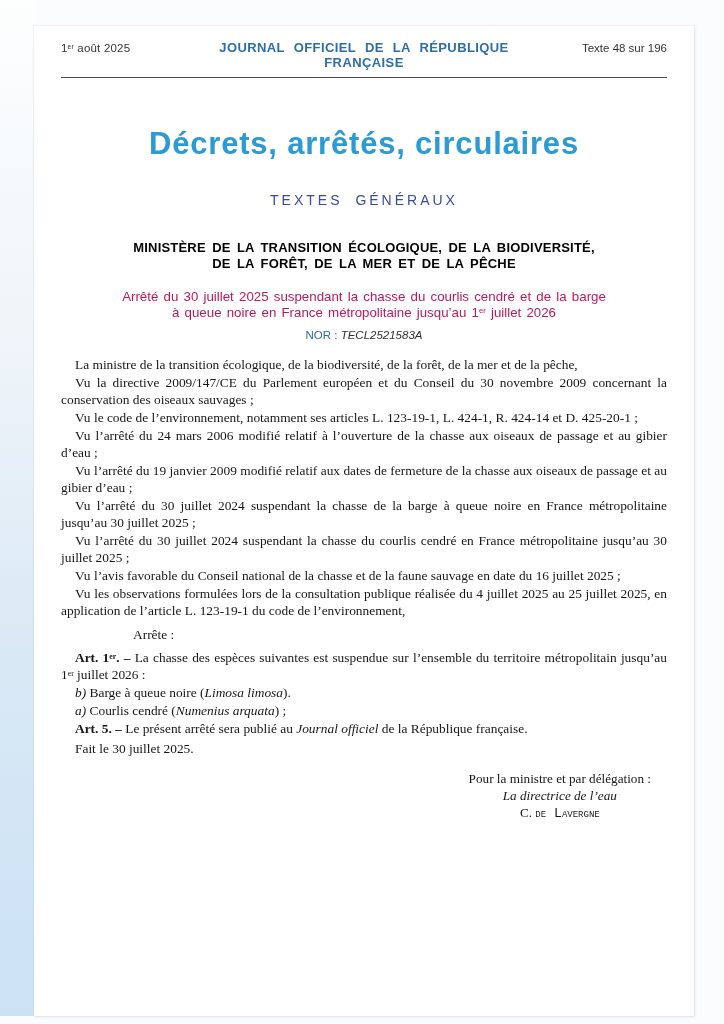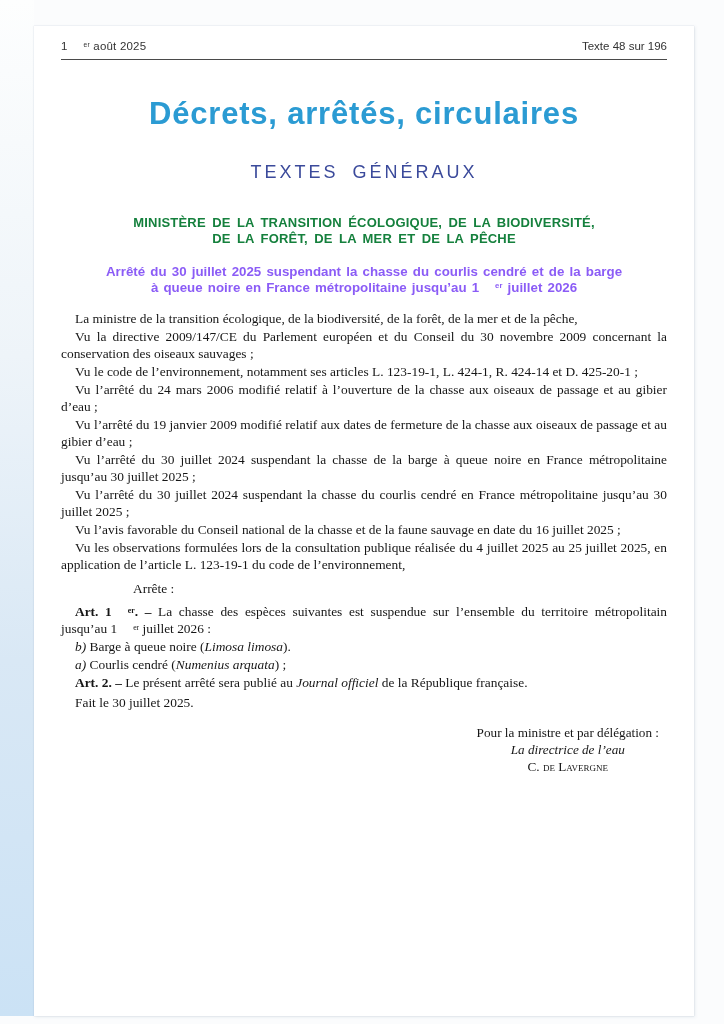--- a/index.html
+++ b/index.html
@@ -38,44 +38,44 @@
   .hdr-title {
     flex: 2.6; text-align: center;
     font-size: 13px; font-weight: 700;
     color: #2e6ea6; letter-spacing: .4px; word-spacing: 5px;
   }
   .hdr-ref { flex: 1; text-align: right; font-size: 11.5px; }
   .hdr-rule { border: 0; border-top: 1.6px solid #4a4a4a; margin: 7px 0 0 0; }
 
   
   .main-title {
-    margin-top: 36px; text-align: center;
+    margin-top: 48px; text-align: center;
     font-family: "Liberation Sans", sans-serif;
     font-size: 31px; font-weight: 700; letter-spacing: .8px;
     color: #2b9bd3;
   }
   .section-title {
     margin-top: 30px; text-align: center;
     font-family: "Liberation Sans", sans-serif;
-    font-size: 18px; font-weight: 400; letter-spacing: 3px; word-spacing: 6px;
+    font-size: 14px; font-weight: 400; letter-spacing: 3px; word-spacing: 6px;
     color: #3b4a9b;
   }
   .ministry {
     margin-top: 32px; text-align: center;
     font-family: "Liberation Sans", sans-serif;
     font-size: 13px; font-weight: 700; line-height: 16px;
     letter-spacing: .2px; word-spacing: 2.5px;
-    color: #15803d;
+    color: #000000;
   }
   .decree-title {
     margin-top: 17px; text-align: center;
     font-family: "Liberation Sans", sans-serif;
-    font-size: 13.3px; font-weight: 700; line-height: 15.5px;
+    font-size: 13.3px; font-weight: 400; line-height: 15.5px;
     word-spacing: 1.5px;
-    color: #8b5cf6;
+    color: #be185d;
   }
   .nor-line {
     margin-top: 9px; text-align: center;
     font-family: "Liberation Sans", sans-serif;
     font-size: 11.5px;
   }
   .nor-label { color: #2e6ea6; }
   .nor-value { color: #2f2f31; font-style: italic; }
 
   
@@ -85,78 +85,82 @@
     color: #161616;
     text-align: justify;
   }
   .body-text p { margin: 0 0 1px 0; text-indent: 14px; }
   .body-text p.arrete { text-indent: 72px; margin: 7px 0 6px 0; }
   .body-text p.fait { margin-top: 3px; }
 
   
   .signature {
     width: fit-content;
-    margin: 13px 8px 0 auto;
+    margin: 13px 16px 0 auto;
     text-align: center;
     font-size: 13.2px; line-height: 17px;
     color: #161616;
   }
   .signature p { margin: 0; }
 
   
   .rs-b { font-weight: 700; }
   .rs-i { font-style: italic; }
-  .rs-sup { font-size: 58%; line-height: 0; position: relative; top: -0.45em; margin-left: 16px; }
-  .rs-sc { font-variant: small-caps; }
+  .rs-sup { font-size: 58%; line-height: 0; position: relative; top: -0.45em; }
+  .rs-sc { font-variant: small-caps; font-family: Liberation Mono, monospace; }
 </style>
 </head>
 <body>
 
 <div class="canvas">
   <div class="left-edge"></div>
 
   <div class="sheet">
     <div class="content">
 
       <div class="hdr">
         <span class="hdr-date"><span>1</span><span class="rs-sup">er</span><span> août 2025</span></span>
+        <span class="hdr-title">JOURNAL OFFICIEL DE LA RÉPUBLIQUE FRANÇAISE</span>
         <span class="hdr-ref">Texte 48 sur 196</span>
       </div>
       <hr class="hdr-rule">
 
       <div class="main-title">Décrets, arrêtés, circulaires</div>
 
       <div class="section-title">TEXTES GÉNÉRAUX</div>
 
       <div class="ministry">
         <div>MINISTÈRE DE LA TRANSITION ÉCOLOGIQUE, DE LA BIODIVERSITÉ,</div>
         <div>DE LA FORÊT, DE LA MER ET DE LA PÊCHE</div>
       </div>
 
       <div class="decree-title">
         <div><span>Arrêté du 30 juillet 2025 suspendant la chasse du courlis cendré et de la barge</span></div>
         <div><span>à queue noire en France métropolitaine jusqu’au 1</span><span class="rs-sup">er</span><span> juillet 2026</span></div>
       </div>
 
+      <div class="nor-line">
+        <span class="nor-label">NOR : </span><span class="nor-value">TECL2521583A</span>
+      </div>
 
       <div class="body-text">
           <p><span>La ministre de la transition écologique, de la biodiversité, de la forêt, de la mer et de la pêche,</span></p>
           <p><span>Vu la directive 2009/147/CE du Parlement européen et du Conseil du 30 novembre 2009 concernant la conservation des oiseaux sauvages ;</span></p>
           <p><span>Vu le code de l’environnement, notamment ses articles L. 123-19-1, L. 424-1, R. 424-14 et D. 425-20-1 ;</span></p>
           <p><span>Vu l’arrêté du 24 mars 2006 modifié relatif à l’ouverture de la chasse aux oiseaux de passage et au gibier d’eau ;</span></p>
           <p><span>Vu l’arrêté du 19 janvier 2009 modifié relatif aux dates de fermeture de la chasse aux oiseaux de passage et au gibier d’eau ;</span></p>
           <p><span>Vu l’arrêté du 30 juillet 2024 suspendant la chasse de la barge à queue noire en France métropolitaine jusqu’au 30 juillet 2025 ;</span></p>
           <p><span>Vu l’arrêté du 30 juillet 2024 suspendant la chasse du courlis cendré en France métropolitaine jusqu’au 30 juillet 2025 ;</span></p>
           <p><span>Vu l’avis favorable du Conseil national de la chasse et de la faune sauvage en date du 16 juillet 2025 ;</span></p>
           <p><span>Vu les observations formulées lors de la consultation publique réalisée du 4 juillet 2025 au 25 juillet 2025, en application de l’article L. 123-19-1 du code de l’environnement,</span></p>
           <p class="arrete"><span>Arrête :</span></p>
           <p><span class="rs-b">Art. 1</span><span class="rs-b rs-sup">er</span><span class="rs-b">. – </span><span>La chasse des espèces suivantes est suspendue sur l’ensemble du territoire métropolitain jusqu’au 1</span><span class="rs-sup">er</span><span> juillet 2026 :</span></p>
           <p><span class="rs-i">b) </span><span>Barge à queue noire (</span><span class="rs-i">Limosa limosa</span><span>).</span></p>
           <p><span class="rs-i">a) </span><span>Courlis cendré (</span><span class="rs-i">Numenius arquata</span><span>) ;</span></p>
-          <p><span class="rs-b">Art. 2. – </span><span>Le présent arrêté sera publié au </span><span class="rs-i">Journal officiel</span><span> de la République française.</span></p>
+          <p><span class="rs-b">Art. 5. – </span><span>Le présent arrêté sera publié au </span><span class="rs-i">Journal officiel</span><span> de la République française.</span></p>
           <p class="fait"><span>Fait le 30 juillet 2025.</span></p>
         </div>
 
       <div class="signature">
           <p><span>Pour la ministre et par délégation :</span></p>
           <p><span class="rs-i">La directrice de l’eau</span></p>
           <p><span>C. </span><span class="rs-sc">de Lavergne</span></p>
         </div>
 
     </div>

